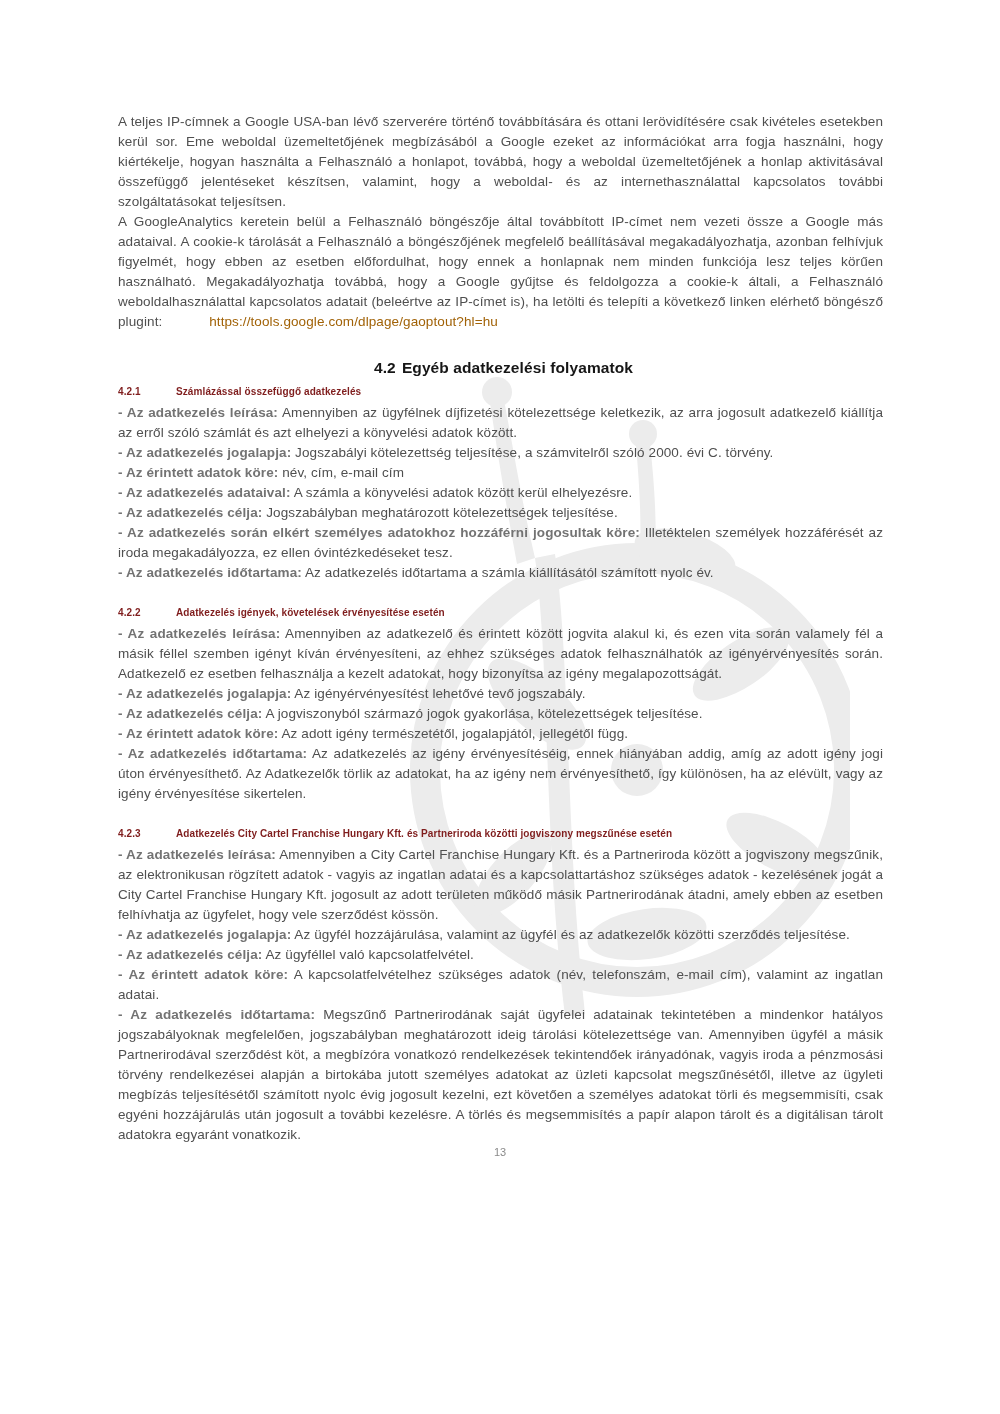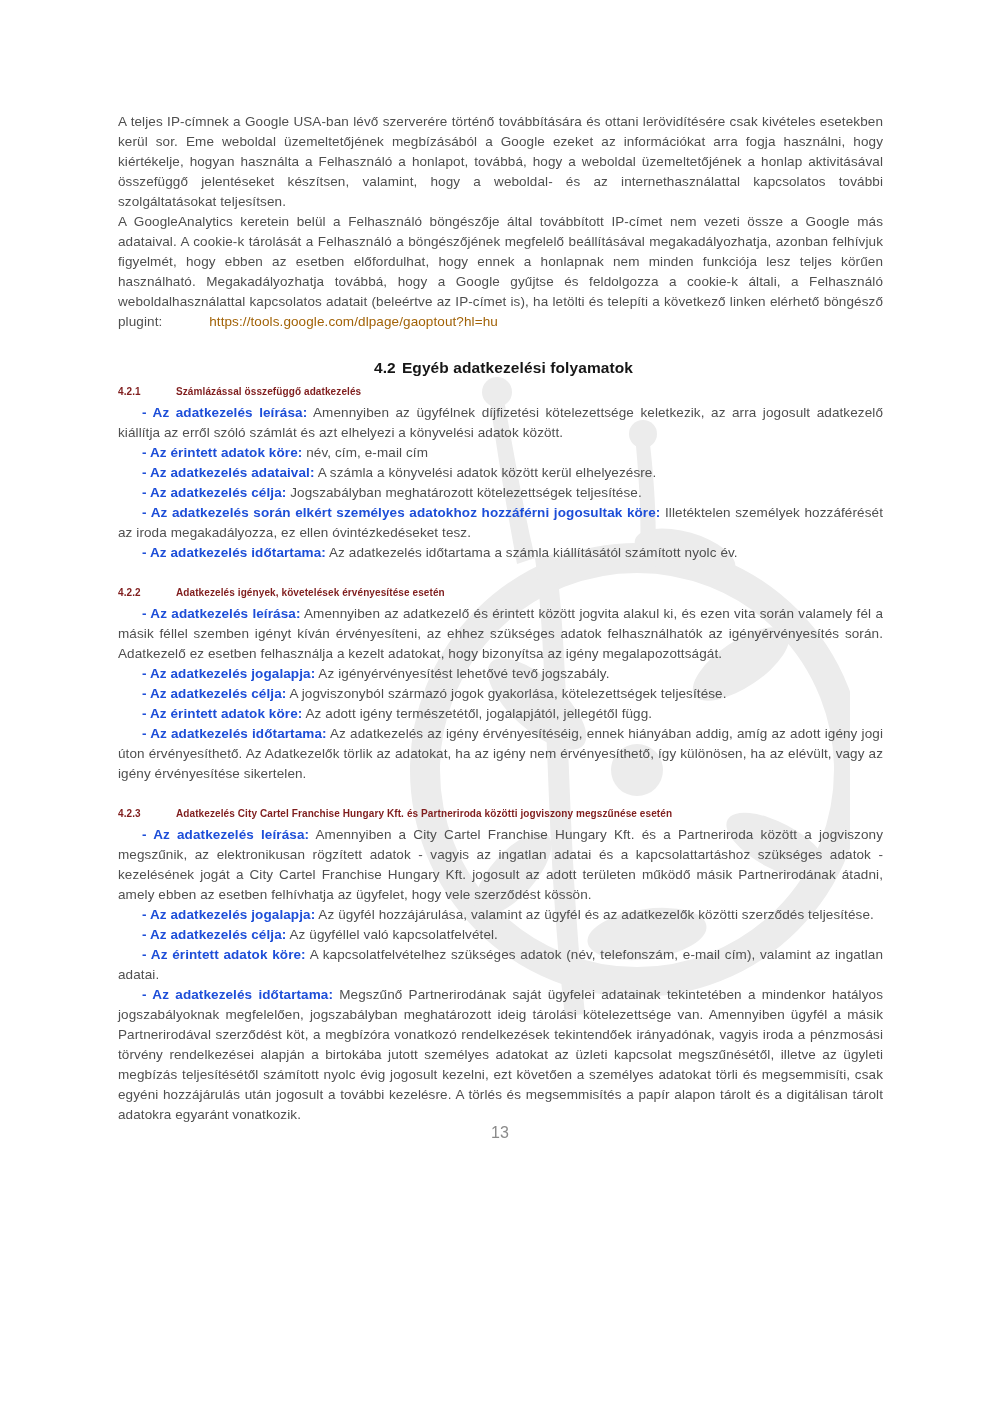--- a/index.html
+++ b/index.html
@@ -50,28 +50,28 @@
   .h2{
     font-size:10px;
     line-height:20px;
     font-weight:700;
     color:#7f1d1d;
     text-align:justify;
     margin:0 0 1px 0;
   }
   .h2num{display:inline-block;min-width:58px;}
   .item{margin:0;}
-  .lbl{font-weight:700;color:#1d4ed8;margin-left:24px;}
+  .lbl{font-weight:700;color:#737373;}
   .pageno{
     position:absolute;
-    bottom:96px;
+    bottom:80px;
     left:0;
     width:100%;
     text-align:center;
-    font-size:16px;
+    font-size:11px;
     color:#8a8a8a;
     z-index:1;
   }
 </style>
 </head>
 <body>
 
 <div class="page">
 
   <svg class="watermark" viewBox="0 0 465 660" aria-hidden="true">
@@ -101,20 +101,21 @@
     <p class="body-p"><span>A GoogleAnalytics keretein belül a Felhasználó böngészője által továbbított IP-címet nem vezeti össze a Google más adataival. A cookie-k tárolását a Felhasználó a böngészőjének megfelelő beállításával megakadályozhatja, azonban felhívjuk figyelmét, hogy ebben az esetben előfordulhat, hogy ennek a honlapnak nem minden funkciója lesz teljes körűen használható. Megakadályozhatja továbbá, hogy a Google gyűjtse és feldolgozza a cookie-k általi, a Felhasználó weboldalhasználattal kapcsolatos adatait (beleértve az IP-címet is), ha letölti és telepíti a következő linken elérhető böngésző plugint:</span> <a href="#" class="plain-link">https://tools.google.com/dlpage/gaoptout?hl=hu</a></p>
 
     <div class="h1">
       <span class="h1num">4.2</span><span>Egyéb adatkezelési folyamatok</span>
     </div>
 
     <div id="subsections">
         <div class="subsection">
           <div class="h2"><span class="h2num">4.2.1</span><span>Számlázással összefüggő adatkezelés</span></div>
           <p class="item"><b class="lbl">- Az adatkezelés leírása:</b><span> Amennyiben az ügyfélnek díjfizetési kötelezettsége keletkezik, az arra jogosult adatkezelő kiállítja az erről szóló számlát és azt elhelyezi a könyvelési adatok között.</span></p>
+          <p class="item"><b class="lbl">- Az adatkezelés jogalapja:</b><span> Jogszabályi kötelezettség teljesítése, a számvitelről szóló 2000. évi C. törvény.</span></p>
           <p class="item"><b class="lbl">- Az érintett adatok köre:</b><span> név, cím, e-mail cím</span></p>
           <p class="item"><b class="lbl">- Az adatkezelés adataival:</b><span> A számla a könyvelési adatok között kerül elhelyezésre.</span></p>
           <p class="item"><b class="lbl">- Az adatkezelés célja:</b><span> Jogszabályban meghatározott kötelezettségek teljesítése.</span></p>
           <p class="item"><b class="lbl">- Az adatkezelés során elkért személyes adatokhoz hozzáférni jogosultak köre:</b><span> Illetéktelen személyek hozzáférését az iroda megakadályozza, ez ellen óvintézkedéseket tesz.</span></p>
           <p class="item"><b class="lbl">- Az adatkezelés időtartama:</b><span> Az adatkezelés időtartama a számla kiállításától számított nyolc év.</span></p>
         </div>
         <div class="subsection">
           <div class="h2"><span class="h2num">4.2.2</span><span>Adatkezelés igények, követelések érvényesítése esetén</span></div>
           <p class="item"><b class="lbl">- Az adatkezelés leírása:</b><span> Amennyiben az adatkezelő és érintett között jogvita alakul ki, és ezen vita során valamely fél a másik féllel szemben igényt kíván érvényesíteni, az ehhez szükséges adatok felhasználhatók az igényérvényesítés során. Adatkezelő ez esetben felhasználja a kezelt adatokat, hogy bizonyítsa az igény megalapozottságát.</span></p>
           <p class="item"><b class="lbl">- Az adatkezelés jogalapja:</b><span> Az igényérvényesítést lehetővé tevő jogszabály.</span></p>

